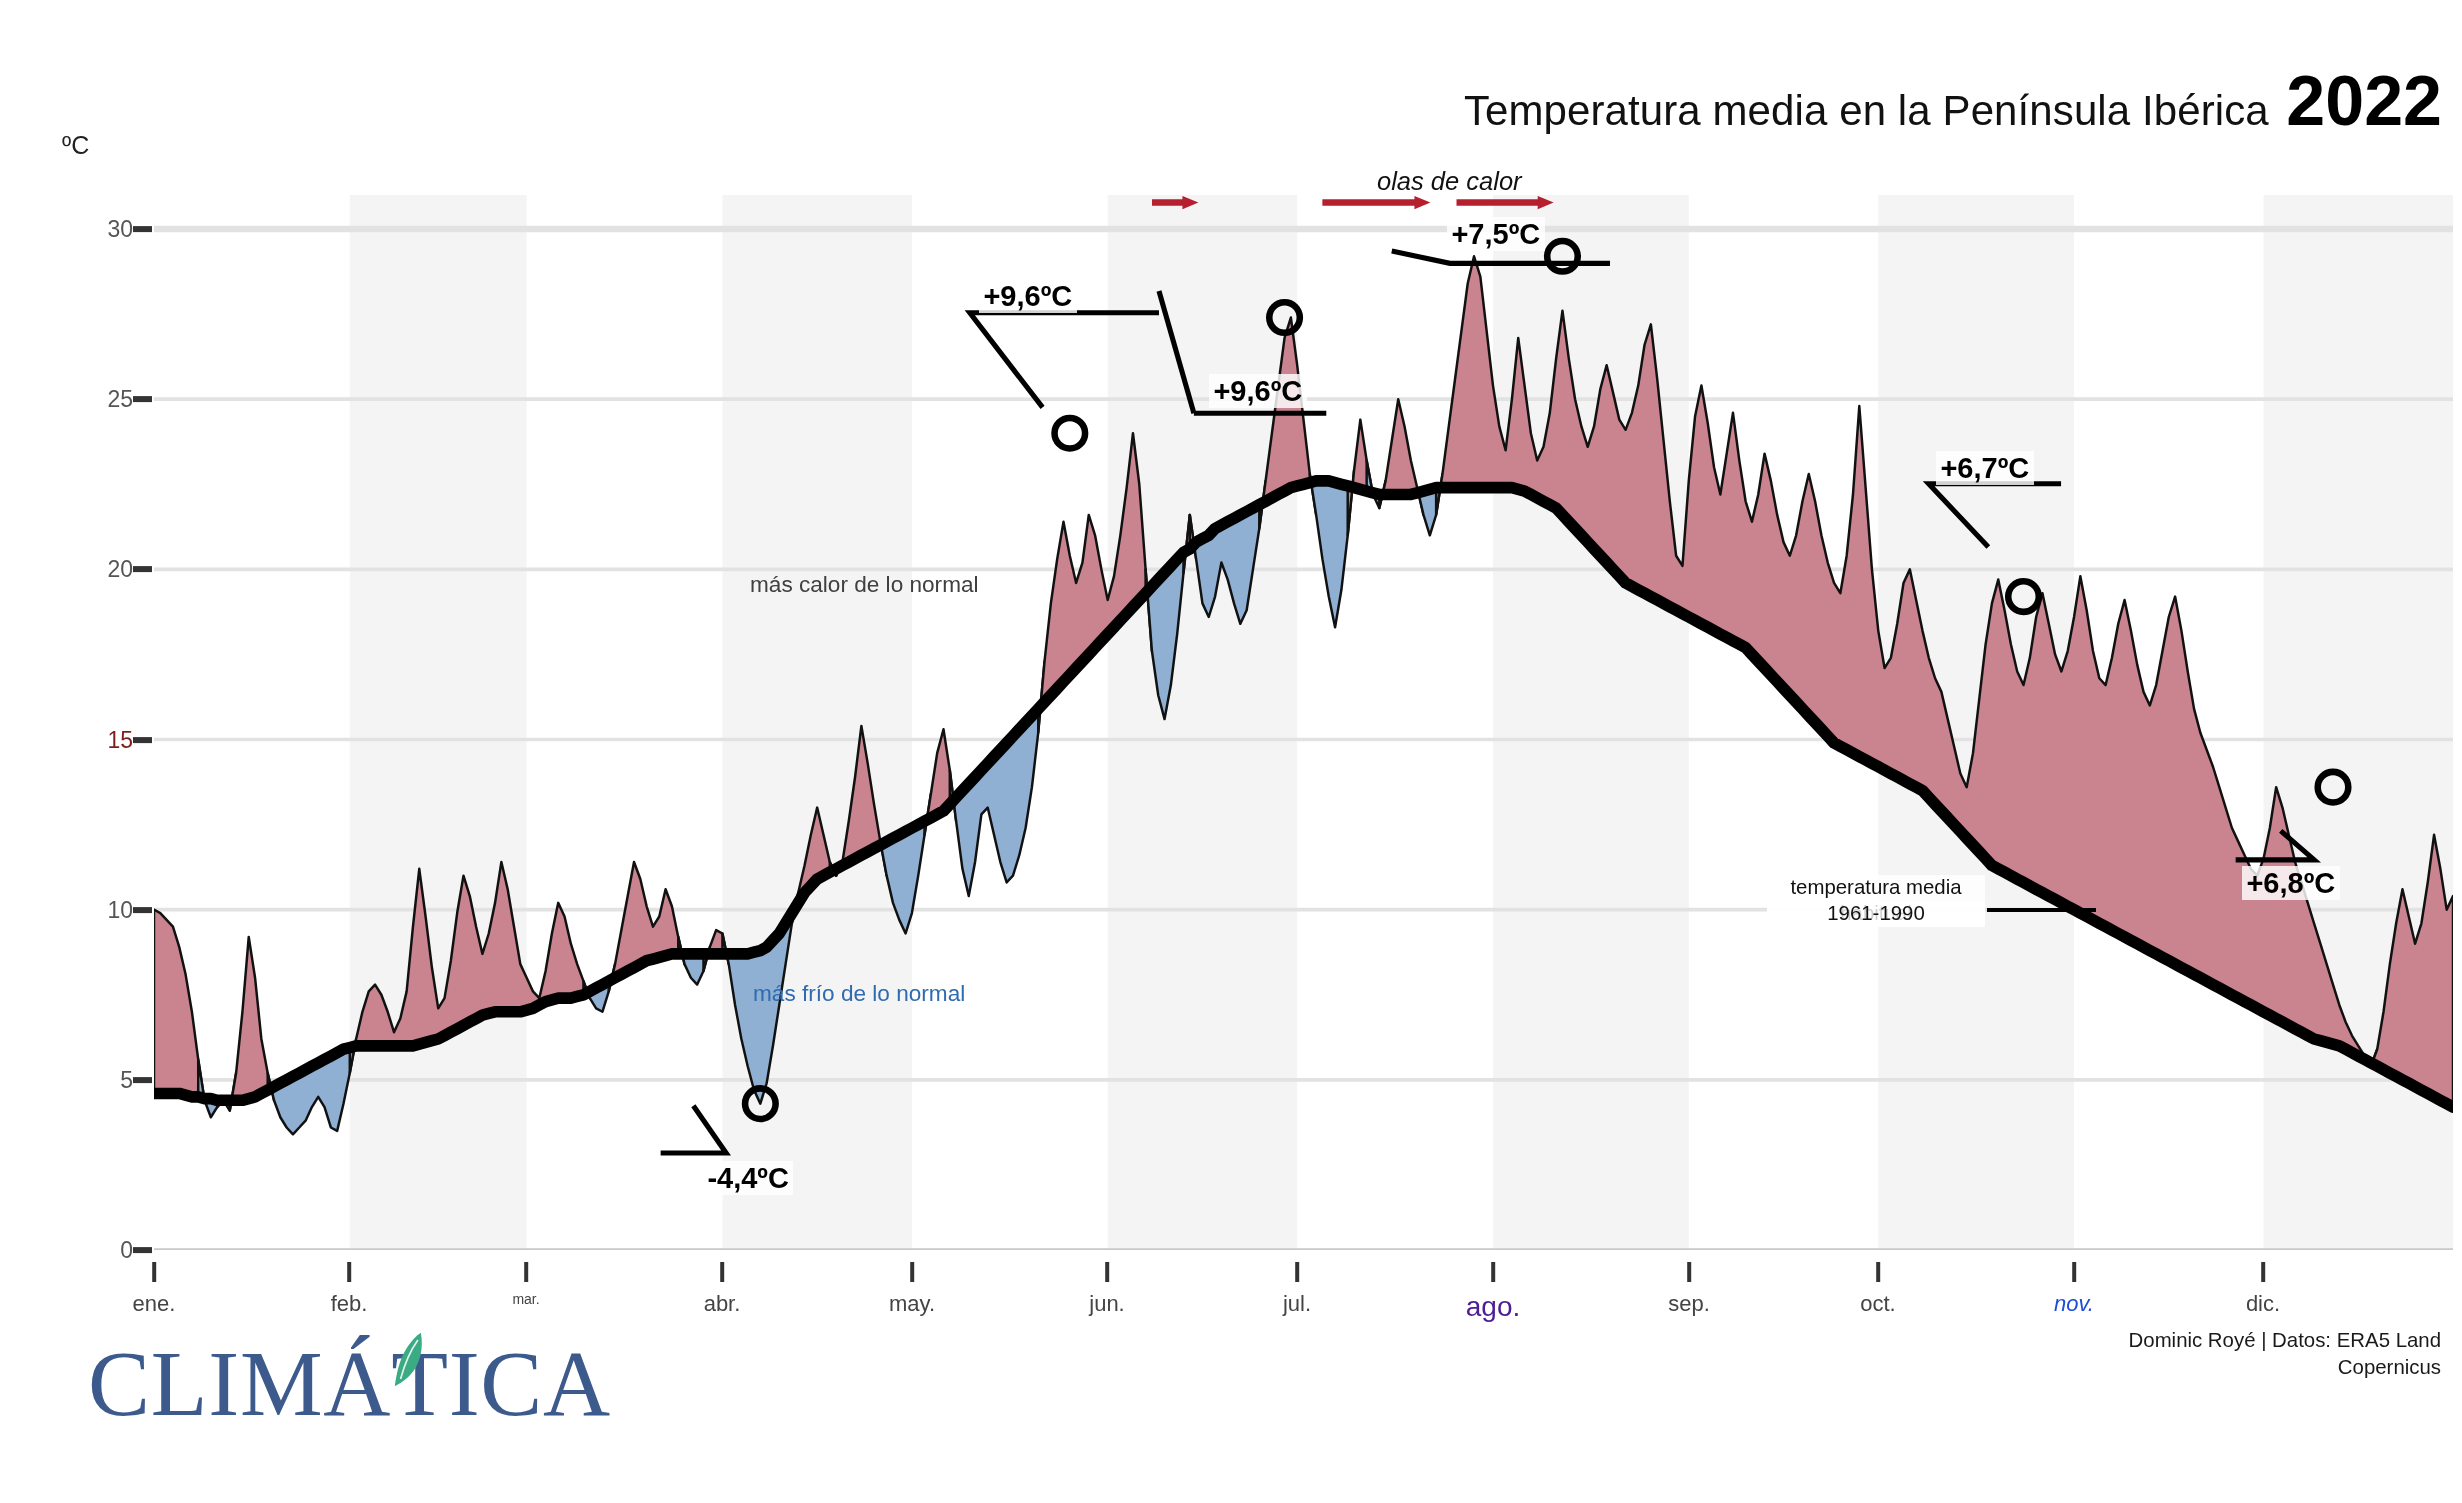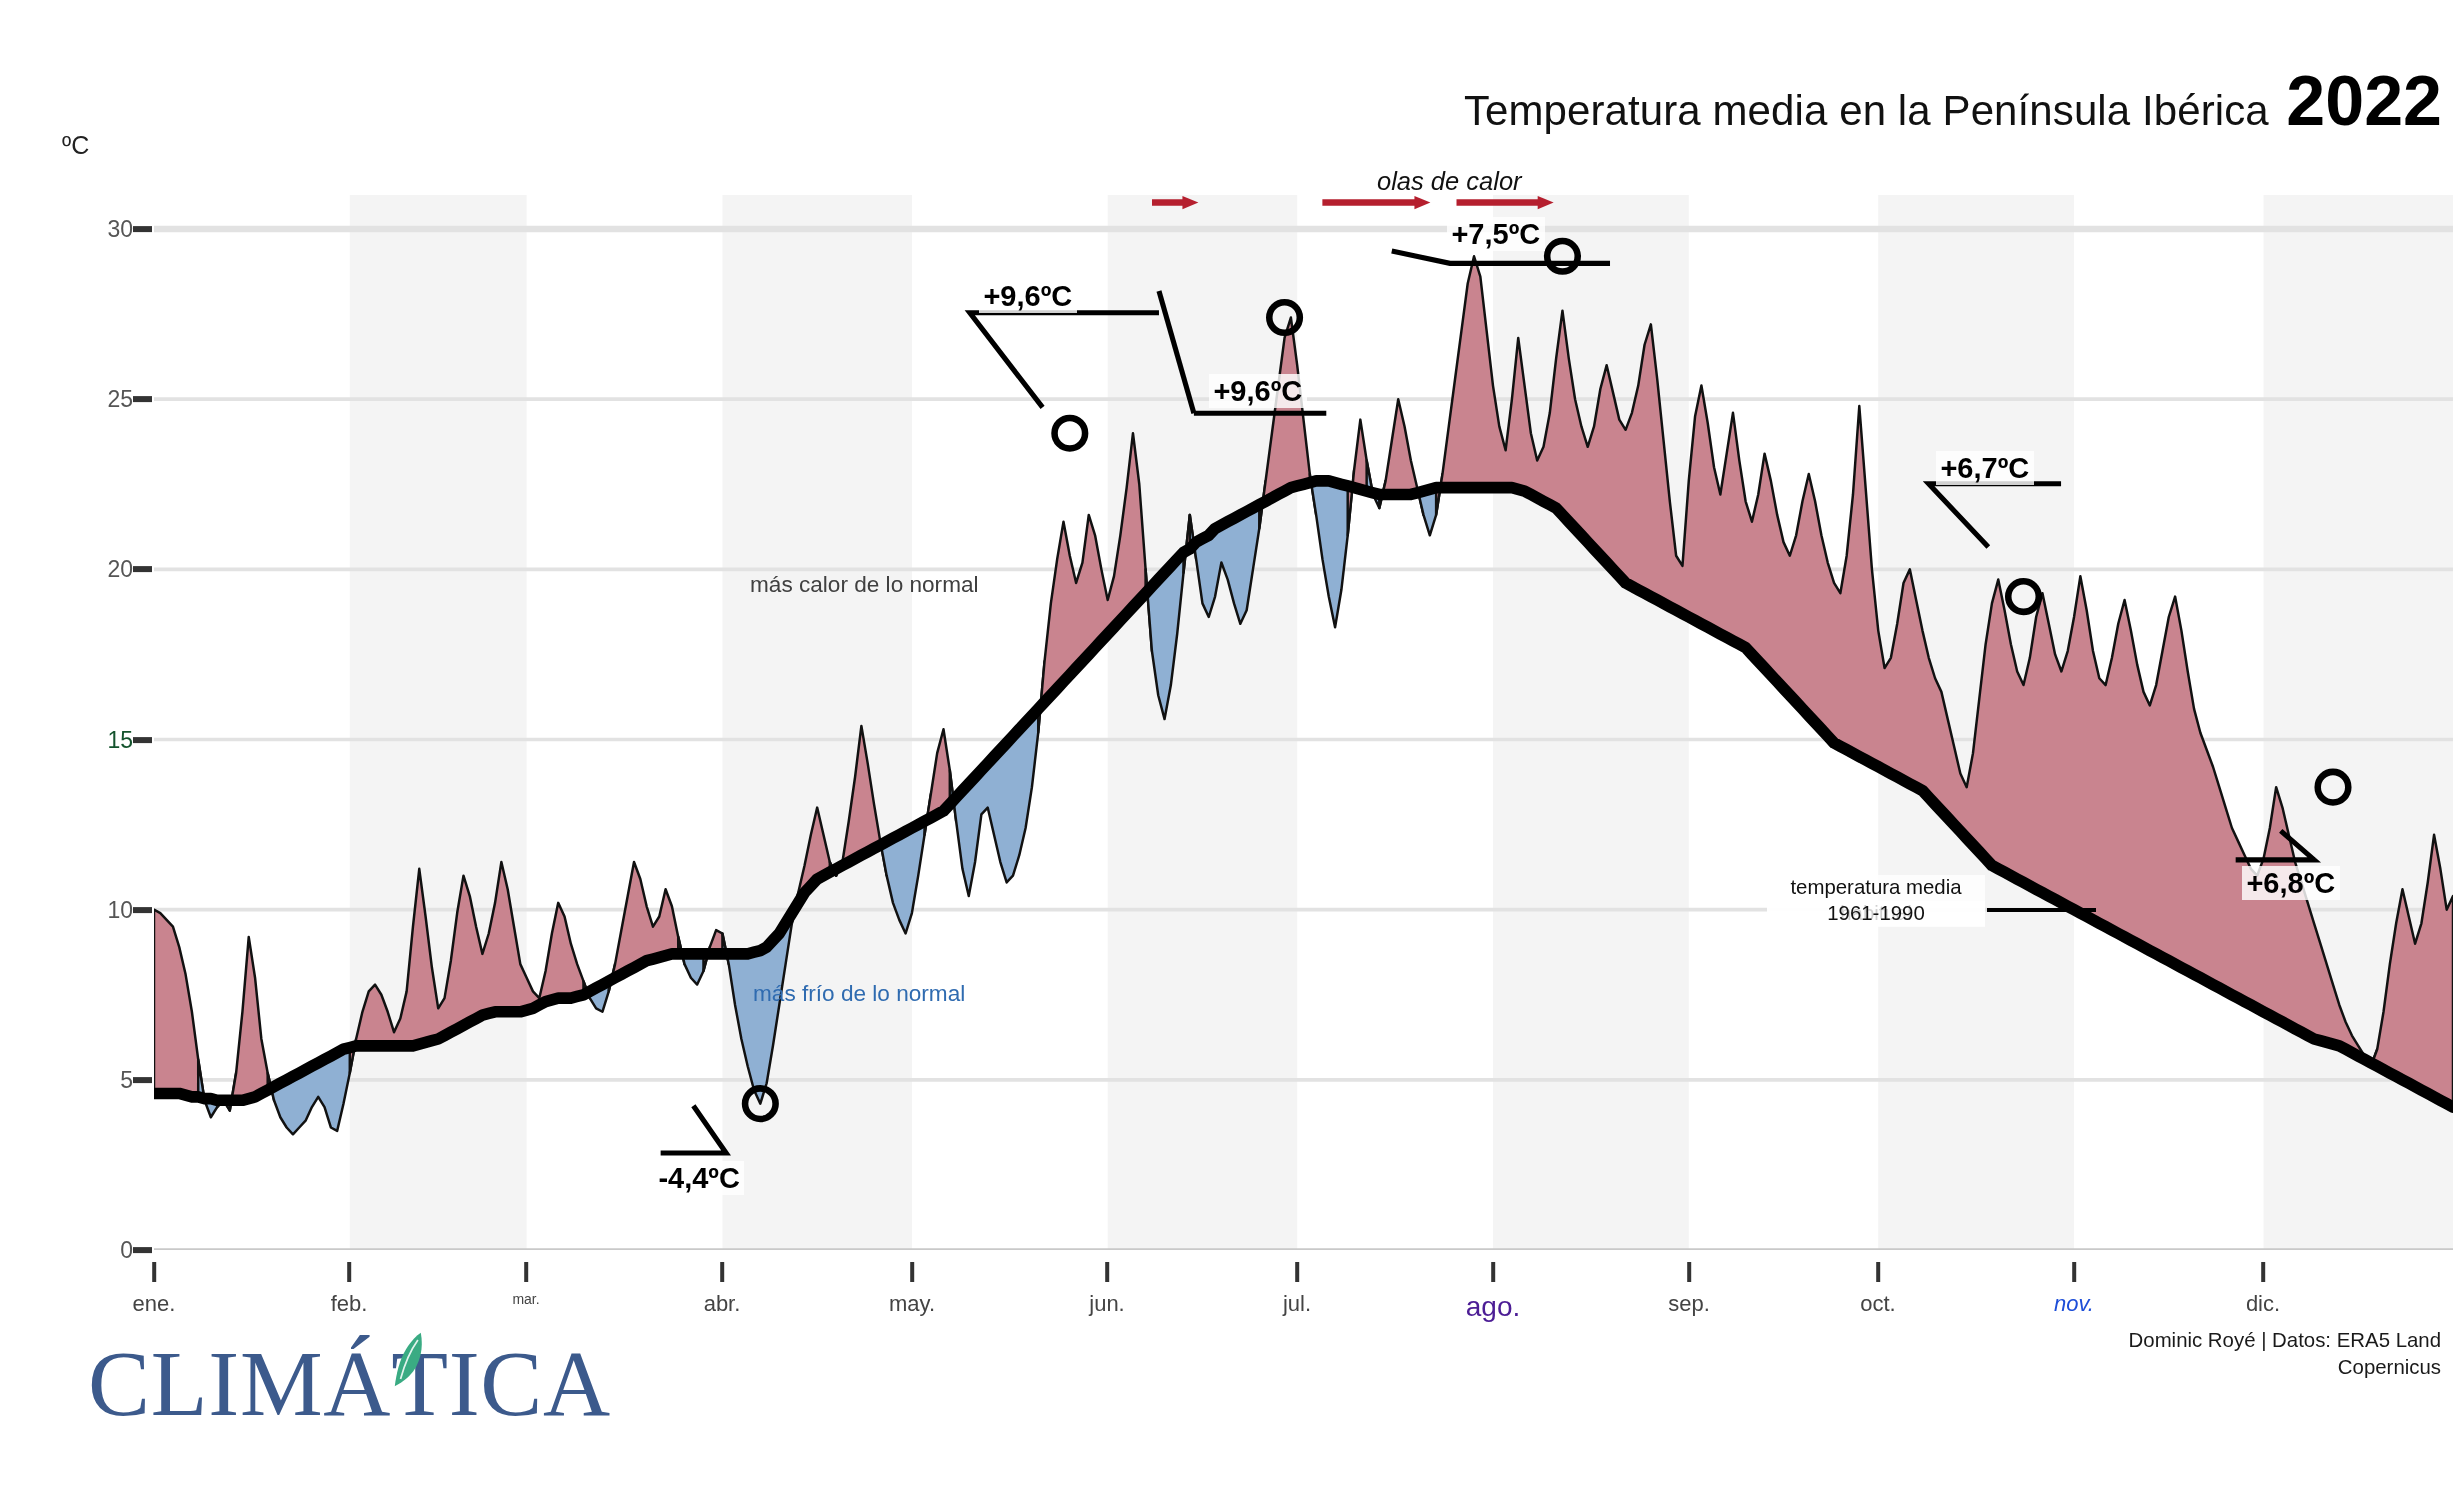--- a/index.html
+++ b/index.html
@@ -102,21 +102,21 @@
       </svg>
   </div>
 
   <div id="overlay">
       <div class="" style="position: absolute; left: 29px; top: 1250px; width: 80px; text-align: right; font-size: 23px; color: rgb(85, 85, 85); transform: translateY(-50%);">0</div>
       <div class="" style="position: absolute; left: 109px; top: 1250px; width: 19px; height: 5.8px; background: rgb(51, 51, 51); transform: translateY(-50%);"></div>
       <div class="" style="position: absolute; left: 29px; top: 1080px; width: 80px; text-align: right; font-size: 23px; color: rgb(85, 85, 85); transform: translateY(-50%);">5</div>
       <div class="" style="position: absolute; left: 109px; top: 1080px; width: 19px; height: 5.8px; background: rgb(51, 51, 51); transform: translateY(-50%);"></div>
       <div class="" style="position: absolute; left: 29px; top: 910px; width: 80px; text-align: right; font-size: 23px; color: rgb(85, 85, 85); transform: translateY(-50%);">10</div>
       <div class="" style="position: absolute; left: 109px; top: 910px; width: 19px; height: 5.8px; background: rgb(51, 51, 51); transform: translateY(-50%);"></div>
-      <div class="" style="position: absolute; left: 29px; top: 740px; width: 80px; text-align: right; font-size: 23px; color: #14532d; transform: translateY(-50%);">15</div>
+      <div class="" style="position: absolute; left: 29px; top: 740px; width: 80px; text-align: right; font-size: 23px; color: #7f1d1d; transform: translateY(-50%);">15</div>
       <div class="" style="position: absolute; left: 109px; top: 740px; width: 19px; height: 5.8px; background: rgb(51, 51, 51); transform: translateY(-50%);"></div>
       <div class="" style="position: absolute; left: 29px; top: 569px; width: 80px; text-align: right; font-size: 23px; color: rgb(85, 85, 85); transform: translateY(-50%);">20</div>
       <div class="" style="position: absolute; left: 109px; top: 569px; width: 19px; height: 5.8px; background: rgb(51, 51, 51); transform: translateY(-50%);"></div>
       <div class="" style="position: absolute; left: 29px; top: 399px; width: 80px; text-align: right; font-size: 23px; color: rgb(85, 85, 85); transform: translateY(-50%);">25</div>
       <div class="" style="position: absolute; left: 109px; top: 399px; width: 19px; height: 5.8px; background: rgb(51, 51, 51); transform: translateY(-50%);"></div>
       <div class="" style="position: absolute; left: 29px; top: 229px; width: 80px; text-align: right; font-size: 23px; color: rgb(85, 85, 85); transform: translateY(-50%);">30</div>
       <div class="" style="position: absolute; left: 109px; top: 229px; width: 19px; height: 5.8px; background: rgb(51, 51, 51); transform: translateY(-50%);"></div>
       <div class="" style="position: absolute; left: 130px; top: 1262px; width: 3.6px; height: 20.4px; background: rgb(51, 51, 51); transform: translateX(-50%);"></div>
       <div class="" style="position: absolute; left: 130px; top: 1291px; font-size: 22px; color: rgb(68, 68, 68); transform: translateX(-50%); white-space: nowrap;">ene.</div>
       <div class="" style="position: absolute; left: 325px; top: 1262px; width: 3.6px; height: 20.4px; background: rgb(51, 51, 51); transform: translateX(-50%);"></div>
@@ -162,21 +162,21 @@
         <path d="M 1880 345 L 1960 362 L 2180 362" fill="none" stroke="#000" stroke-width="7"></path>
         <path d="M 2618 665 L 2800 665 L 2618 665 L 2700 752" fill="none" stroke="#000" stroke-width="7"></path>
         <path d="M 3040 1182 L 3148 1182 L 3102 1142 L 3148 1182" fill="none" stroke="#000" stroke-width="7"></path>
         <path d="M 875 1585 L 965 1585 L 965 1585 L 920 1520" fill="none" stroke="#000" stroke-width="7"></path>
       </svg>
       <div class="anno" style="left: 955px; top: 279px;">+9,6ºC</div>
       <div class="anno" style="left: 1185px; top: 374px;">+9,6ºC</div>
       <div class="anno" style="left: 1423px; top: 217px;">+7,5ºC</div>
       <div class="anno" style="left: 1912px; top: 451px;">+6,7ºC</div>
       <div class="anno" style="left: 2218px; top: 866px;">+6,8ºC</div>
-      <div class="anno" style="left: 630px; top: 1161px;">-4,4ºC</div>
+      <div class="anno" style="left: 679px; top: 1161px;">-4,4ºC</div>
     </div>
 
   <div id="credits">
     <div>Dominic Royé | Datos: ERA5 Land</div>
     <div>Copernicus</div>
   </div>
 
   <div id="logo">
     <div id="logo-text">
       <span>CLIMÁTICA</span>

